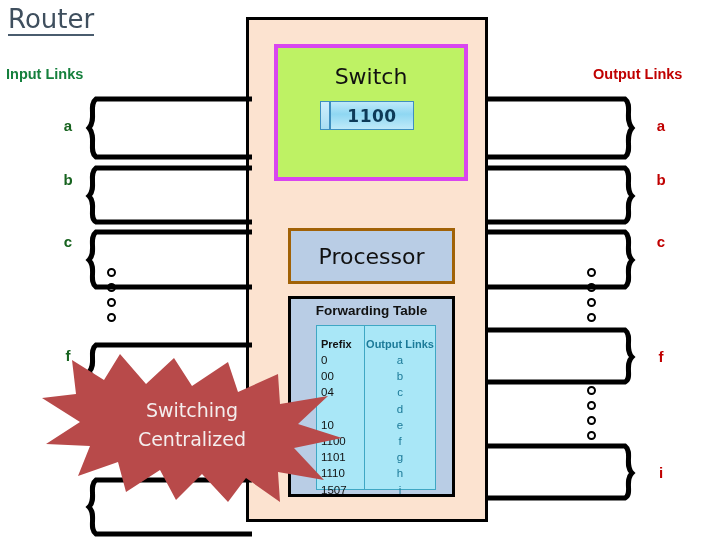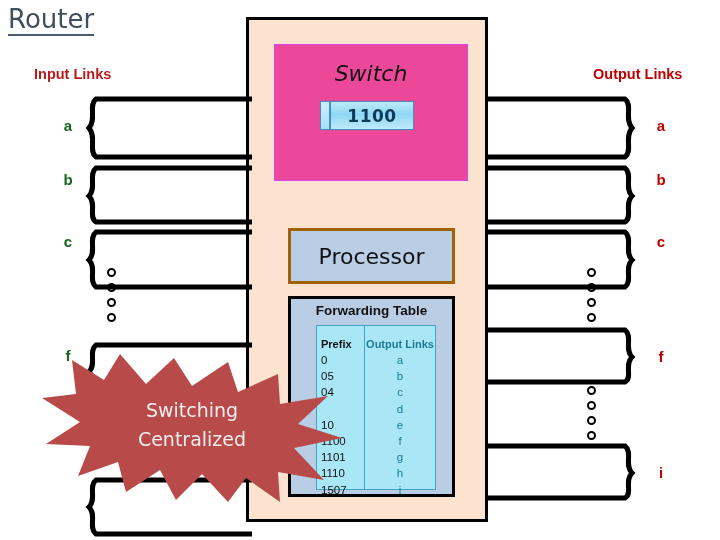--- a/index.html
+++ b/index.html
@@ -37,22 +37,21 @@
   
   .section-label {
     position: absolute;
     font-size: 14.5px;
     font-weight: bold;
     font-family: "Liberation Sans", sans-serif;
   }
   #input-links-label {
     left: 6px;
     top: 66px;
-    color: #b91c1c;
-    margin-left: 28px;
+    color: #15803d;
   }
   #output-links-label {
     left: 593px;
     top: 66px;
     color: #c00000;
   }
 
   
   .links-svg {
     position: absolute;
@@ -87,24 +86,23 @@
     box-sizing: border-box;
   }
 
   
   #switch-box {
     position: absolute;
     left: 274px;
     top: 44px;
     width: 194px;
     height: 137px;
-    background: #ec4899;
-    border: 1px solid #d946ef;
-    box-sizing: border-box;
-    font-style: italic;
+    background: #bef264;
+    border: 4px solid #d946ef;
+    box-sizing: border-box;
   }
   #switch-title {
     position: absolute;
     top: 16px;
     left: 0;
     width: 100%;
     text-align: center;
     font-size: 22px;
     color: #111111;
     font-family: "DejaVu Sans", sans-serif;
@@ -342,21 +340,21 @@
   <div id="processor-box">
     <div id="processor-title">Processor</div>
   </div>
 
   <div id="forwarding-box">
     <div id="forwarding-title">Forwarding Table</div>
     <div id="forwarding-table">
       <div class="ft-col prefix">
         <div class="ft-head">Prefix</div>
         <div class="ft-cell">0</div>
-        <div class="ft-cell">05</div>
+        <div class="ft-cell">00</div>
         <div class="ft-cell">04</div>
         <div class="ft-cell">&nbsp;</div>
         <div class="ft-cell">10</div>
         <div class="ft-cell">1100</div>
         <div class="ft-cell">1101</div>
         <div class="ft-cell">1110</div>
         <div class="ft-cell">1507</div>
       </div>
       <div class="ft-col outlink">
         <div class="ft-head">Output Links</div>

